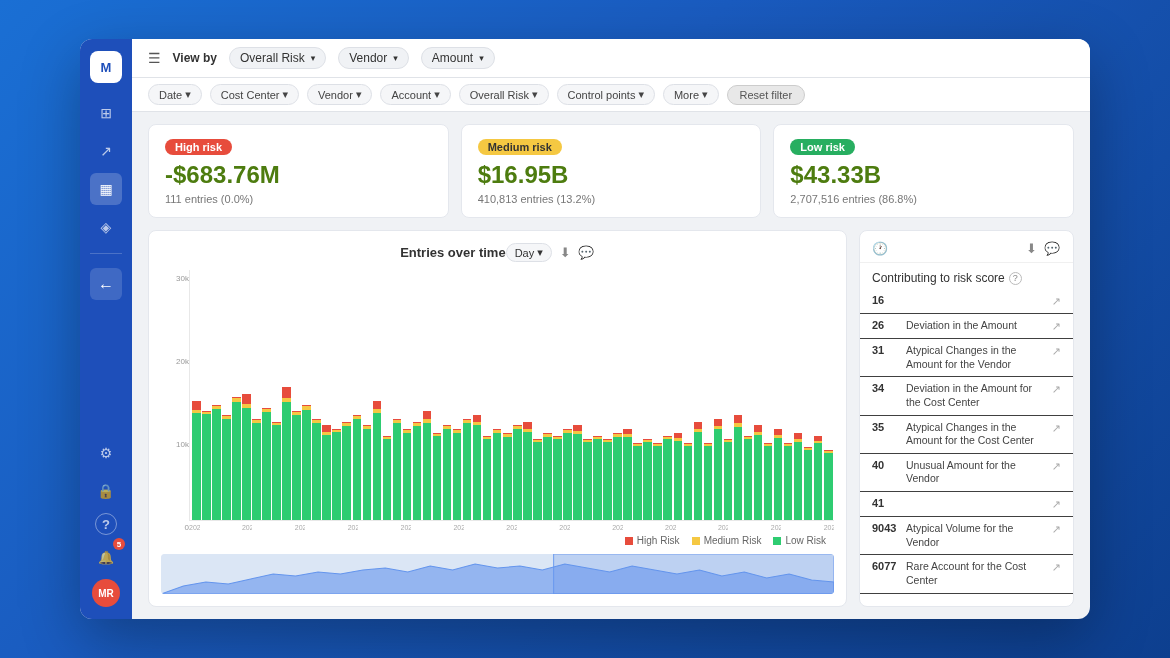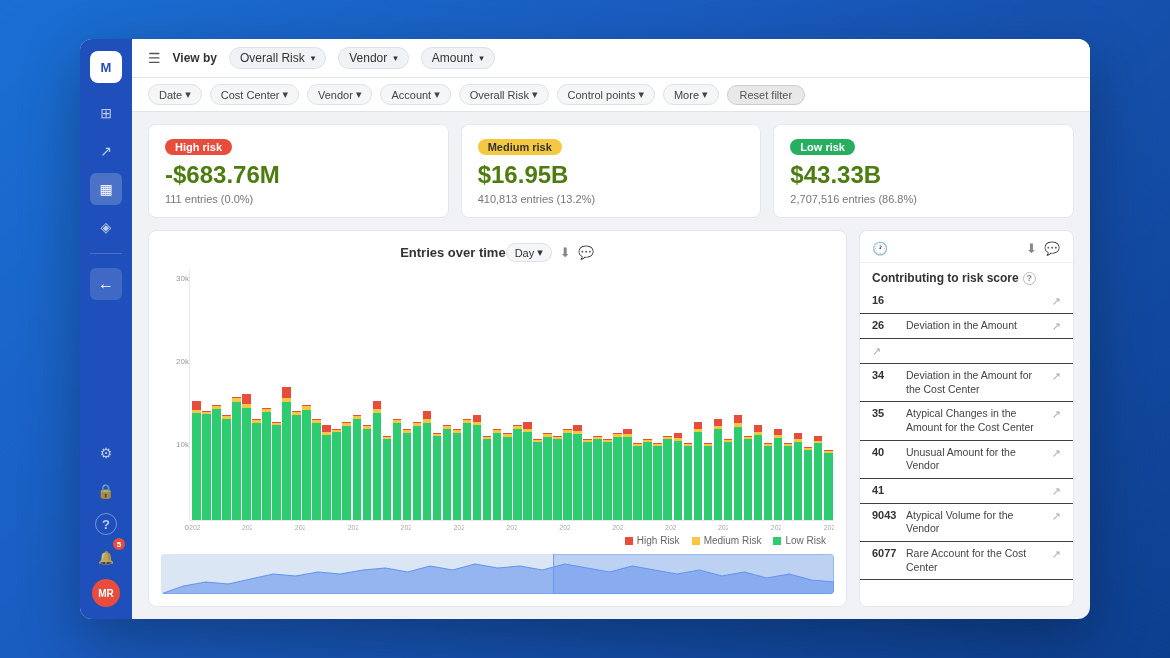--- a/index.html
+++ b/index.html
@@ -329,21 +329,21 @@
       font-size: 13px;
       color: #888;
     }
     .right-panel-controls {
       display: flex;
       gap: 8px;
       align-items: center;
     }
     .contributing-title {
       font-size: 12px;
-      font-weight: 700;
+      font-weight: 400;
       color: #333;
       padding: 8px 12px 4px;
       display: flex;
       align-items: center;
       gap: 4px;
     }
     .contributing-title .info-icon {
       color: #aaa;
       font-size: 11px;
     }
@@ -935,20 +935,24 @@
               <span class="external-link-icon">↗</span>
             </div>
             <div class="risk-row">
               <div class="risk-row-left">
                 <span class="risk-score-num">26</span>
                 <span class="risk-desc">Deviation in the Amount</span>
               </div>
               <span class="external-link-icon">↗</span>
             </div>
             <div class="risk-row">
+              <div class="risk-row-left">
+                <span class="risk-score-num">31</span>
+                <span class="risk-desc">Atypical Changes in the Amount for the Vendor</span>
+              </div>
               <span class="external-link-icon">↗</span>
             </div>
             <div class="risk-row">
               <div class="risk-row-left">
                 <span class="risk-score-num">34</span>
                 <span class="risk-desc">Deviation in the Amount for the Cost Center</span>
               </div>
               <span class="external-link-icon">↗</span>
             </div>
             <div class="risk-row">

